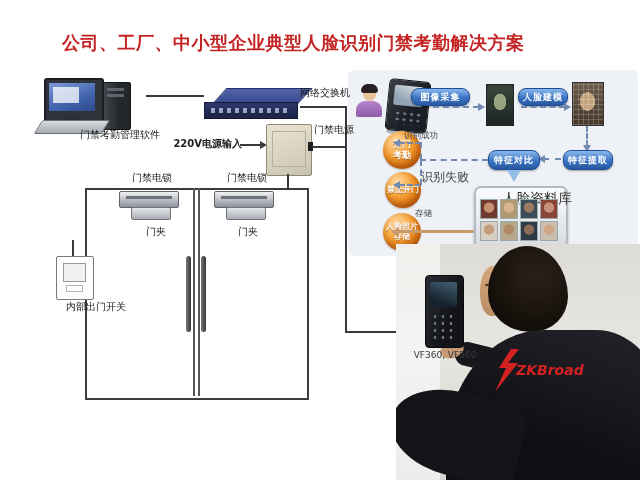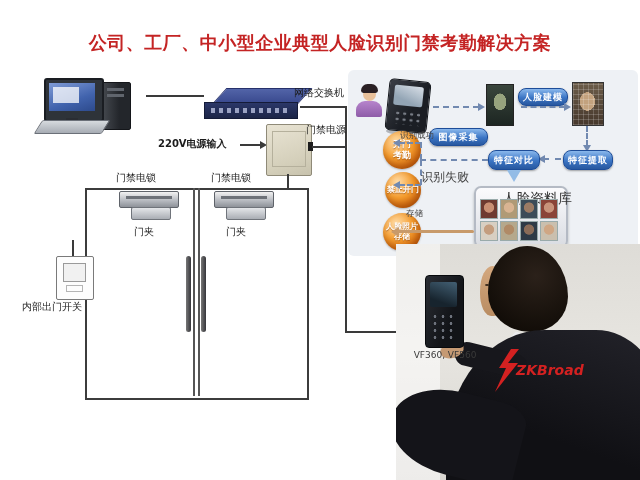--- a/index.html
+++ b/index.html
@@ -1,19 +1,19 @@
 <!DOCTYPE html>
 <html><head>
 <meta charset="utf-8">
 <style>
   html,body{margin:0;padding:0;background:#888;}
   .stage{position:relative;width:640px;height:480px;background:#ffffff;overflow:hidden;
          font-family:"DejaVu Sans","Liberation Sans",sans-serif;margin:0 auto;}
   .abs{position:absolute;}
-  .lbl{position:absolute;font-size:10px;color:#1c1c1c;text-align:left;line-height:1.15;white-space:nowrap;}
+  .lbl{position:absolute;font-size:10px;color:#1c1c1c;text-align:right;line-height:1.15;white-space:nowrap;}
   .hl{position:absolute;height:2px;background:#3a3a3a;}
   .vl{position:absolute;width:2px;background:#3a3a3a;}
   .dh{position:absolute;height:0;border-top:2px dashed #7189b0;}
   .dv{position:absolute;width:0;border-left:2px dashed #7189b0;}
   .tri-r{position:absolute;width:0;height:0;border-top:4px solid transparent;border-bottom:4px solid transparent;border-left:7px solid #3a3a3a;}
   .tri-l{position:absolute;width:0;height:0;border-top:4px solid transparent;border-bottom:4px solid transparent;border-right:7px solid #7189b0;}
   .tri-d{position:absolute;width:0;height:0;border-left:4px solid transparent;border-right:4px solid transparent;border-top:7px solid #7189b0;}
   .btn-pill{position:absolute;display:flex;align-items:center;justify-content:center;color:#fff;
             font-size:9px;font-weight:bold;letter-spacing:1px;
             background:linear-gradient(180deg,#8ab8ec,#3a74c4 55%,#28589f);
@@ -35,37 +35,38 @@
   .face-tile:nth-child(5){background:radial-gradient(circle at 50% 42%,#c49d7e 0 36%,#d8cfc2 42%);}
   .face-tile:nth-child(6){background:radial-gradient(circle at 50% 42%,#b08a66 0 36%,#b5a88c 42%);}
   .face-tile:nth-child(7){background:radial-gradient(circle at 50% 42%,#8a6c58 0 36%,#2e3a46 42%);}
   .face-tile:nth-child(8){background:radial-gradient(circle at 50% 42%,#cfa684 0 36%,#cabfae 42%);}
 </style>
 </head>
 <body>
 
 <div class="stage">
 
-  <div class="abs" style="left:62px;top:31px;width:516px;text-align:center;font-size:18px;font-weight:bold;color:#c42424;letter-spacing:.5px;">公司、工厂、中小型企业典型人脸识别门禁考勤解决方案</div>
+  <div class="abs" style="left:62px;top:31px;width:516px;font-size:18px;font-weight:bold;color:#c42424;letter-spacing:.5px;">公司、工厂、中小型企业典型人脸识别门禁考勤解决方案</div>
 
   <div class="panel-bg" style="left:348px;top:70px;width:290px;height:186px;"></div>
 
   <div class="abs" style="left:38px;top:78px;width:110px;height:56px;">
     <div class="abs" style="left:64px;top:4px;width:27px;height:46px;background:linear-gradient(90deg,#44484e,#23262b 60%);border-radius:2px;border:1px solid #14161a;">
       <div class="abs" style="left:4px;top:5px;width:17px;height:3px;background:#60656d;"></div>
       <div class="abs" style="left:4px;top:11px;width:17px;height:3px;background:#60656d;"></div>
     </div>
     <div class="abs" style="left:6px;top:0px;width:56px;height:40px;background:#2e3339;border:2px solid #1a1d22;border-radius:3px;">
       <div class="abs" style="left:3px;top:3px;width:46px;height:28px;background:linear-gradient(160deg,#7f9bd6,#4163ad 60%,#2d4a8c);">
         <div class="abs" style="left:4px;top:4px;width:26px;height:16px;background:rgba(255,255,255,.75);"></div>
       </div>
     </div>
     <div class="abs" style="left:28px;top:40px;width:12px;height:8px;background:#2a2d33;"></div>
     <div class="abs" style="left:0px;top:42px;width:66px;height:12px;background:linear-gradient(180deg,#d6dade,#a7acb4);border:1px solid #6b7078;transform:skewX(-32deg);border-radius:2px;"></div>
   </div>
+  <div class="lbl" style="left:26px;top:129px;width:134px;">门禁考勤管理软件</div>
 
   <div class="hl" style="left:146px;top:95px;width:58px;"></div>
 
   <div class="abs" style="left:202px;top:86px;width:100px;height:34px;">
     <div class="abs" style="left:10px;top:2px;width:84px;height:14px;background:linear-gradient(180deg,#5264a8,#39498e);transform:skewX(-42deg);transform-origin:bottom left;border:1px solid #26316b;"></div>
     <div class="abs" style="left:2px;top:16px;width:92px;height:15px;background:linear-gradient(180deg,#2b3768,#1c2547);border:1px solid #141b38;">
       <div class="abs" style="left:6px;top:5px;width:80px;height:5px;background:repeating-linear-gradient(90deg,#9aa2c2 0 4px,transparent 4px 8px);"></div>
     </div>
   </div>
   <div class="lbl" style="left:294px;top:87px;width:56px;font-size:10px;">网络交换机</div>
@@ -120,21 +121,21 @@
   </div>
 
   <div class="abs" style="left:384px;top:80px;width:46px;height:55px;">
     <div class="abs" style="left:2px;top:47px;width:40px;height:8px;background:#b2b6bc;border-radius:50%;"></div>
     <div class="abs" style="left:3px;top:0;width:40px;height:50px;background:linear-gradient(120deg,#3a3e46,#1b1e24 60%);border:1px solid #101318;border-radius:5px;transform:rotate(6deg);">
       <div class="abs" style="left:5px;top:5px;width:29px;height:20px;background:linear-gradient(200deg,#d7dee6,#93a5b5 70%);border-radius:2px;"></div>
       <div class="abs" style="left:7px;top:30px;width:26px;height:14px;background-image:radial-gradient(circle,#787d86 1.2px,transparent 1.6px);background-size:7px 6px;"></div>
     </div>
   </div>
 
-  <div class="btn-pill" style="left:429px;top:88px;width:57px;height:16px;margin-top:40px;">图像采集</div>
+  <div class="btn-pill" style="left:411px;top:88px;width:57px;height:16px;">图像采集</div>
   <div class="dh" style="left:433px;top:106px;width:46px;"></div>
   <div class="tri-l" style="left:478px;top:103px;transform:rotate(180deg);"></div>
 
   <div class="abs" style="left:486px;top:84px;width:26px;height:40px;border:1px solid #222;background:radial-gradient(ellipse 40% 34% at 50% 42%,#97a37e 0 60%,transparent 62%),linear-gradient(180deg,#39453c,#1d2622);"></div>
 
   <div class="btn-pill" style="left:518px;top:88px;width:48px;height:16px;">人脸建模</div>
   <div class="dh" style="left:521px;top:106px;width:44px;"></div>
   <div class="tri-l" style="left:564px;top:103px;transform:rotate(180deg);"></div>
 
   <div class="abs" style="left:572px;top:82px;width:30px;height:42px;border:1px solid #333;background:repeating-linear-gradient(0deg,rgba(255,255,255,.18) 0 1px,transparent 1px 5px),repeating-linear-gradient(90deg,rgba(255,255,255,.18) 0 1px,transparent 1px 5px),radial-gradient(ellipse 42% 36% at 48% 44%,#c3a27e 0 60%,transparent 62%),linear-gradient(180deg,#6b5c49,#46382c);"></div>

